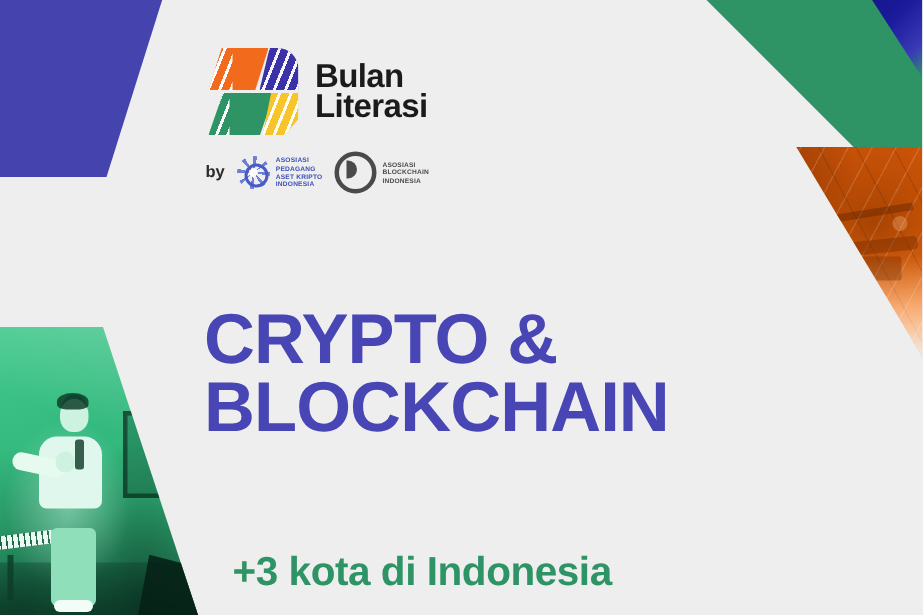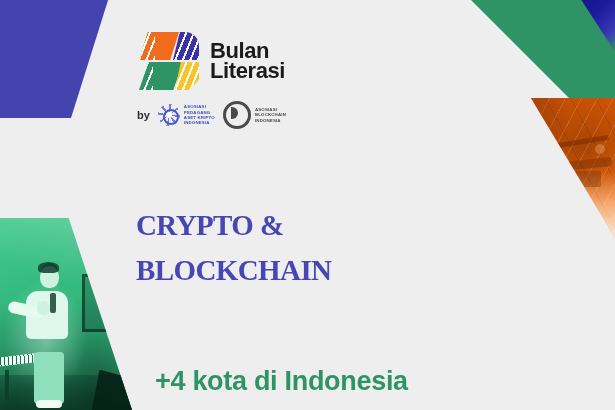--- a/index.html
+++ b/index.html
@@ -220,24 +220,23 @@
     font-size:16px;font-weight:bold;
     padding:8px 22px 9px 20px;
     border-radius:3px 19px 19px 3px;
     letter-spacing:0.1px;
   }
 
   .headline{
     position:absolute;left:136px;top:203px;
     color:#4845B5;
     font-weight:bold;
-    font-size:29px;
+    font-size:47px;
     line-height:45px;
     letter-spacing:-0.6px;
-    font-family:Liberation Serif, serif;
   }
   .headline div{white-space:nowrap;}
 
   .subhead{
     position:absolute;left:155px;top:366px;
     color:#2E9465;
     font-weight:bold;
     font-size:27px;
     letter-spacing:-0.3px;
     white-space:nowrap;
@@ -322,16 +321,16 @@
         </span>
       </span>
     </div>
 
 
     <div class="headline">
       <div>CRYPTO &amp;</div>
       <div>BLOCKCHAIN</div>
     </div>
 
-    <div class="subhead">+4 kota di Indonesia</div>
+    <div class="subhead">+3 kota di Indonesia</div>
 
   </div>
 </div>
 
 </body></html>

